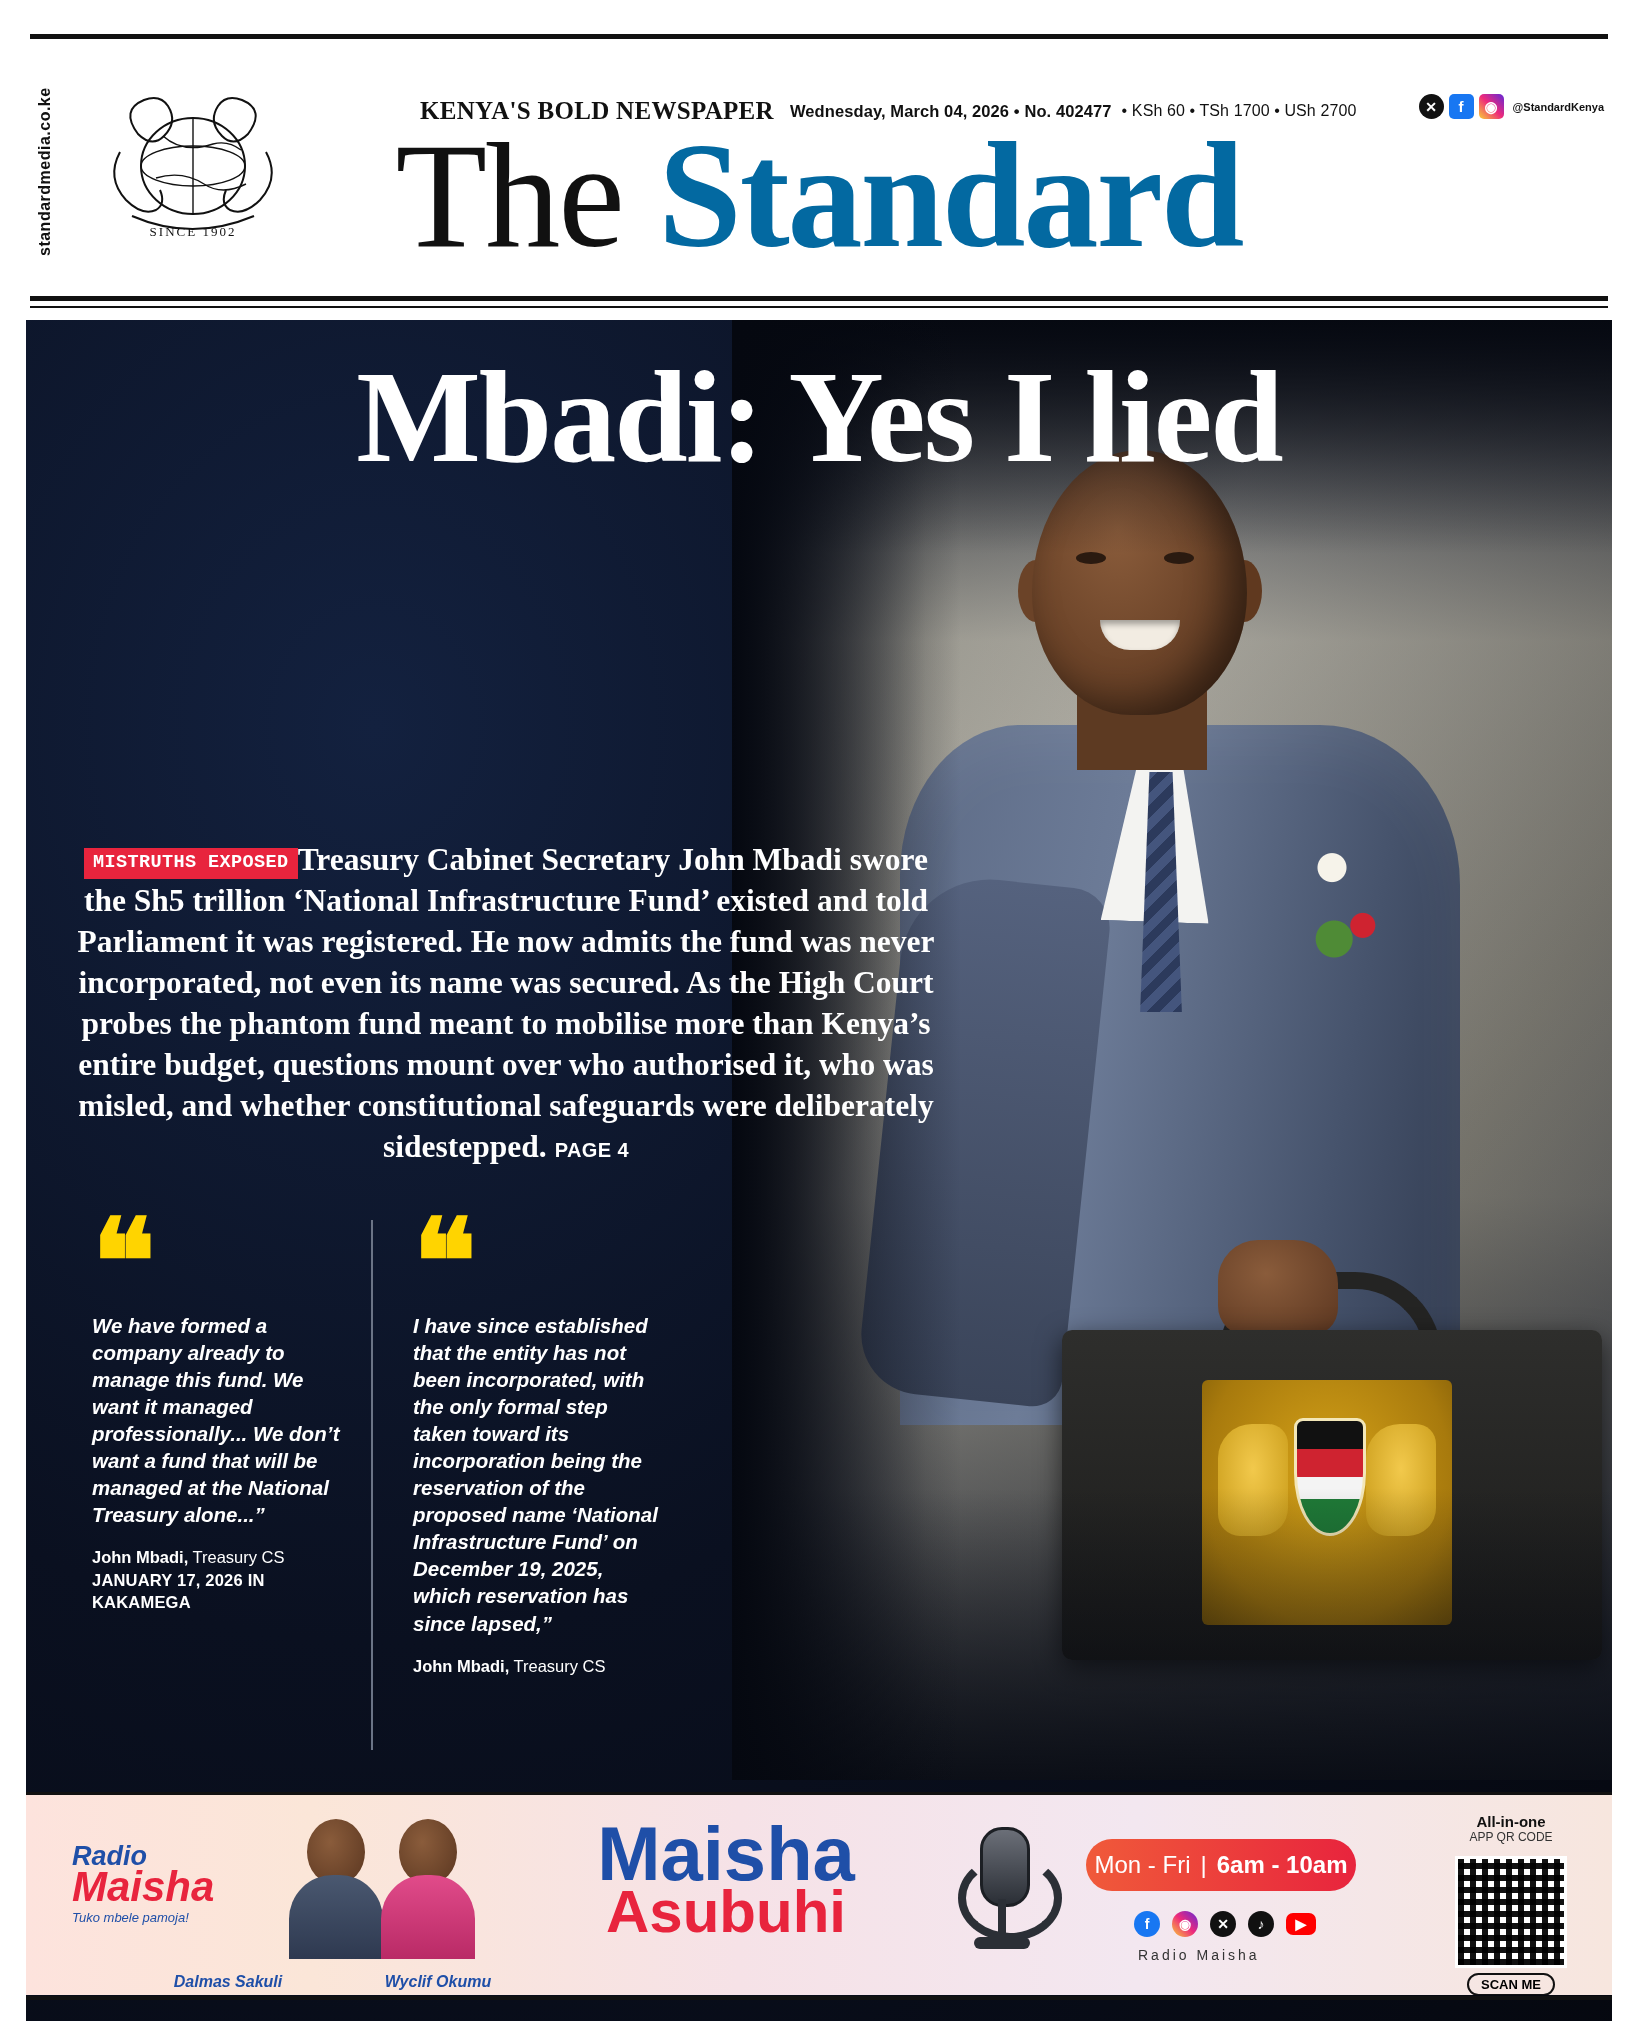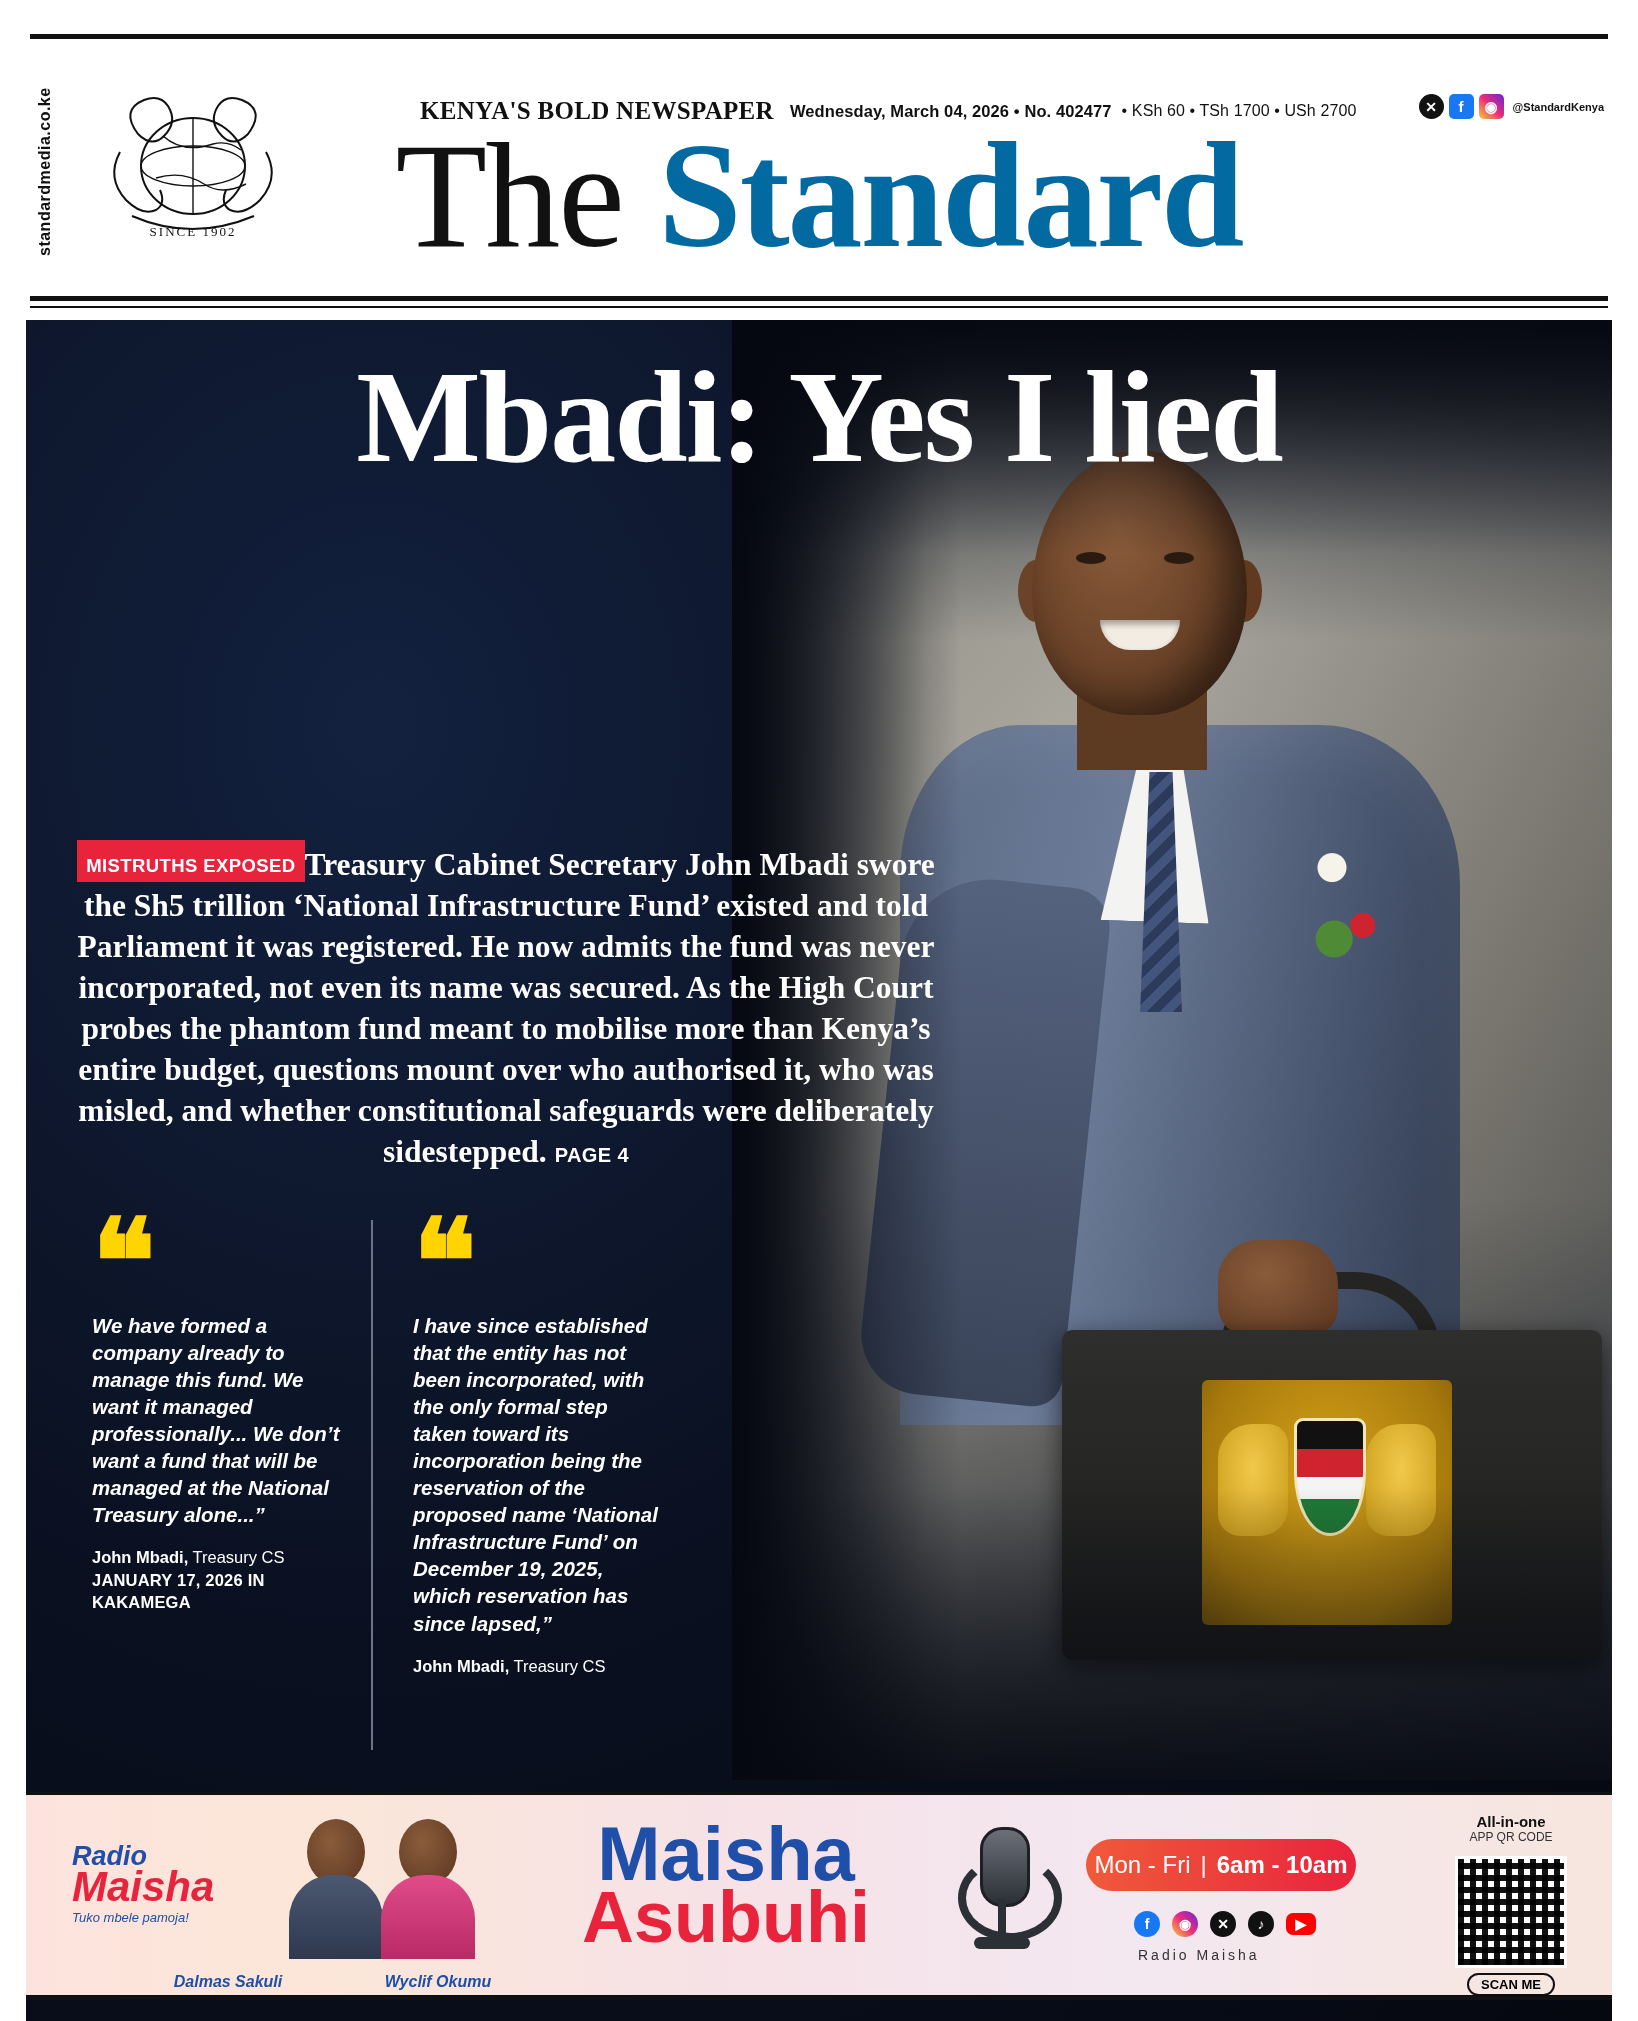--- a/index.html
+++ b/index.html
@@ -184,25 +184,25 @@
     font-family: "Liberation Serif", serif;
     font-weight: bold;
     font-size: 31.5px;
     line-height: 1.30;
     text-align: center;
   }
   .kicker {
     display: inline-block;
     background: #e8243d;
     color: #fff;
-    font-family: Liberation Sans, sans-serif;
+    font-family: Liberation Mono, monospace;
     font-size: 18.5px;
     font-weight: bold;
     letter-spacing: 0.4px;
-    padding: 14px 9px 4px 9px;
+    padding: 3px 9px 4px 9px;
     vertical-align: 3px;
   }
   .pageref {
     font-family: "Liberation Sans", sans-serif;
     font-size: 20px;
     font-weight: bold;
     letter-spacing: 0.4px;
   }
 
   
@@ -481,21 +481,21 @@
   .ad-maisha .big {
     font-family: "Liberation Sans", sans-serif;
     font-weight: bold;
     font-size: 76px;
     color: #1f4fa8;
     line-height: 0.92;
   }
   .ad-maisha .sub {
     font-family: "Liberation Sans", sans-serif;
     font-weight: bold;
-    font-size: 72px;
+    font-size: 60px;
     color: #e8243d;
     line-height: 0.95;
     margin-top: -6px;
   }
   .ad-mic {
     position: absolute; left: 910px; top: 26px;
     width: 130px; height: 150px;
   }
   .mic-head {
     position: absolute; left: 44px; top: 6px;

